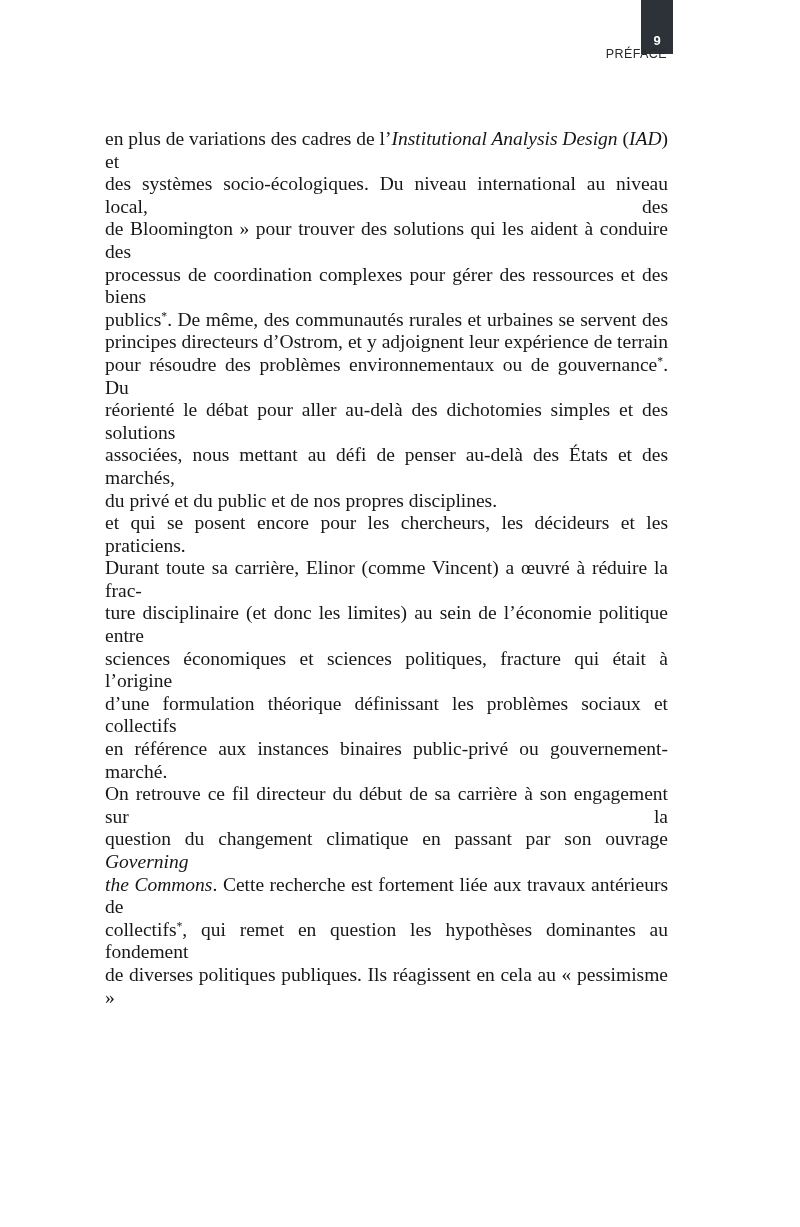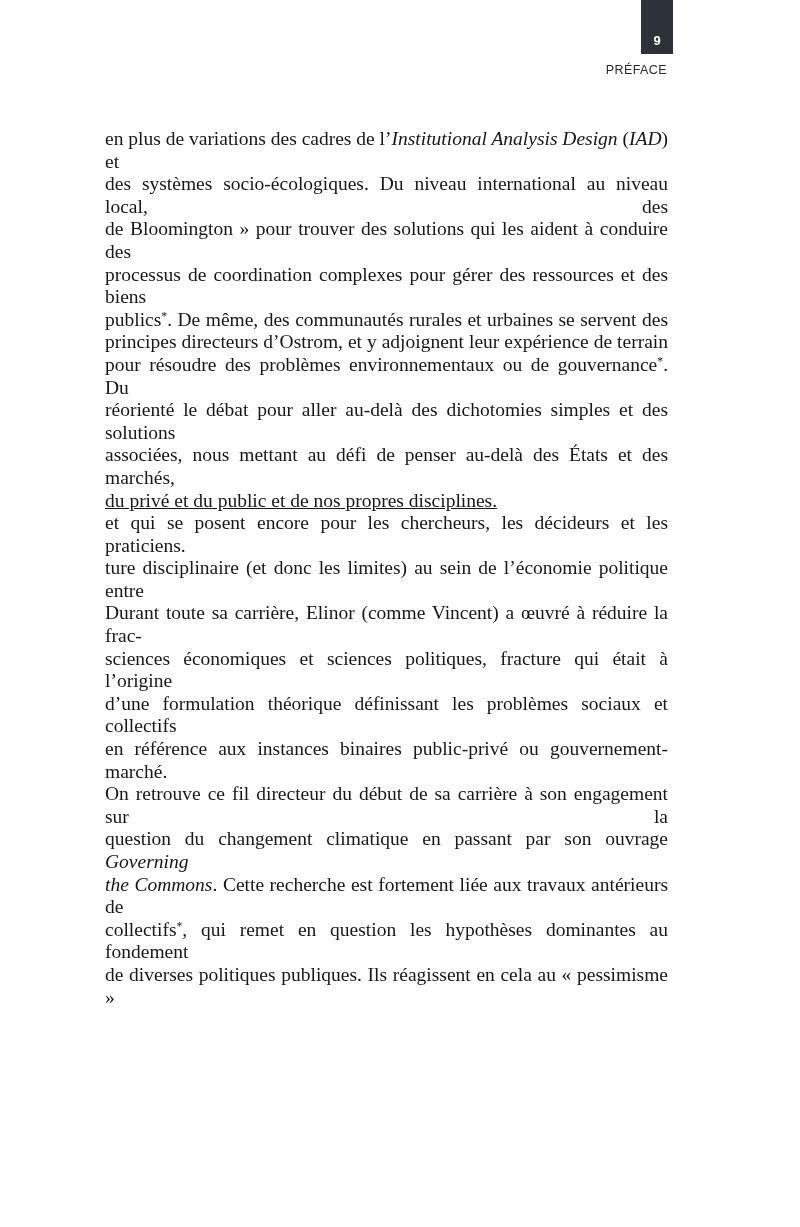--- a/index.html
+++ b/index.html
@@ -25,39 +25,39 @@
   .tab .num {
     color: #ffffff;
     font-family: "Liberation Sans", sans-serif;
     font-weight: bold;
     font-size: 13px;
     padding-bottom: 7px;
     line-height: 1;
   }
   .section-label {
     position: absolute;
-    top: 64px;
+    top: 48px;
     right: 133px;
     font-family: "Liberation Sans", sans-serif;
     font-size: 12.5px;
     letter-spacing: 0.4px;
     color: #2a2a2a;
     line-height: 1;
   }
   .body-text {
     position: absolute;
     left: 105px;
     top: 128px;
     width: 563px;
     color: #171717;
     font-size: 19.5px;
     line-height: 22.6px;
   }
   .line { text-align: justify; text-align-last: justify; }
-  .line.last { text-align-last: left; text-decoration: underline; }
+  .line.last { text-align-last: left; }
   .line.indent { text-indent: 27px; }
   .sup { font-size: 0.6em; vertical-align: 0.55em; line-height: 0; }
   em { font-style: italic; }
 </style>
 </head>
 <body>
 
 <div class="page">
   <div class="tab" style="background: rgb(44, 50, 55);">
     <span class="num">9</span>
@@ -68,22 +68,22 @@
       <div class="line"><span>des systèmes socio-écologiques. Du niveau international au niveau local, des</span></div>
       <div class="line"><span>de Bloomington » pour trouver des solutions qui les aident à conduire des</span></div>
       <div class="line"><span>processus de coordination complexes pour gérer des ressources et des biens</span></div>
       <div class="line"><span>publics</span><span class="sup">*</span><span>. De même, des communautés rurales et urbaines se servent des</span></div>
       <div class="line"><span>principes directeurs d’Ostrom, et y adjoignent leur expérience de terrain</span></div>
       <div class="line"><span>pour résoudre des problèmes environnementaux ou de gouvernance</span><span class="sup">*</span><span>. Du</span></div>
       <div class="line"><span>réorienté le débat pour aller au-delà des dichotomies simples et des solutions</span></div>
       <div class="line"><span>associées, nous mettant au défi de penser au-delà des États et des marchés,</span></div>
       <div class="line last"><span>du privé et du public et de nos propres disciplines.</span></div>
       <div class="line"><span>et qui se posent encore pour les chercheurs, les décideurs et les praticiens.</span></div>
+      <div class="line"><span>Durant toute sa carrière, Elinor (comme Vincent) a œuvré à réduire la frac-</span></div>
       <div class="line"><span>ture disciplinaire (et donc les limites) au sein de l’économie politique entre</span></div>
-      <div class="line"><span>Durant toute sa carrière, Elinor (comme Vincent) a œuvré à réduire la frac-</span></div>
       <div class="line"><span>sciences économiques et sciences politiques, fracture qui était à l’origine</span></div>
       <div class="line"><span>d’une formulation théorique définissant les problèmes sociaux et collectifs</span></div>
       <div class="line"><span>en référence aux instances binaires public-privé ou gouvernement-marché.</span></div>
       <div class="line"><span>On retrouve ce fil directeur du début de sa carrière à son engagement sur la</span></div>
       <div class="line"><span>question du changement climatique en passant par son ouvrage </span><em>Governing</em></div>
       <div class="line"><em>the Commons</em><span>. Cette recherche est fortement liée aux travaux antérieurs de</span></div>
       <div class="line"><span>collectifs</span><span class="sup">*</span><span>, qui remet en question les hypothèses dominantes au fondement</span></div>
       <div class="line"><span>de diverses politiques publiques. Ils réagissent en cela au « pessimisme »</span></div>
     </div>
 </div>

